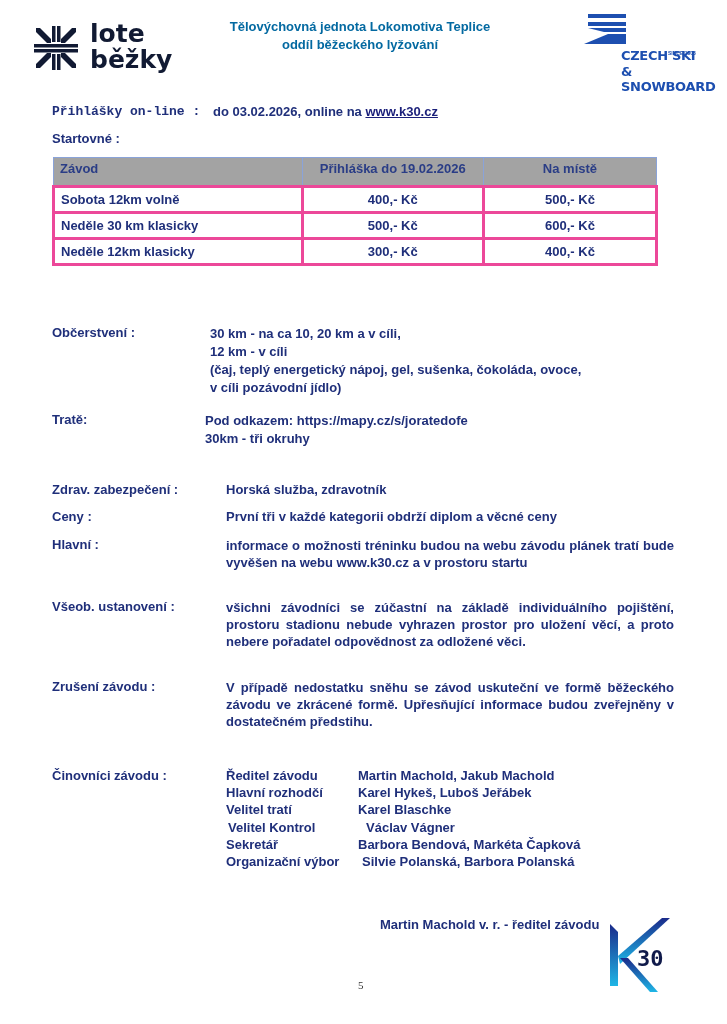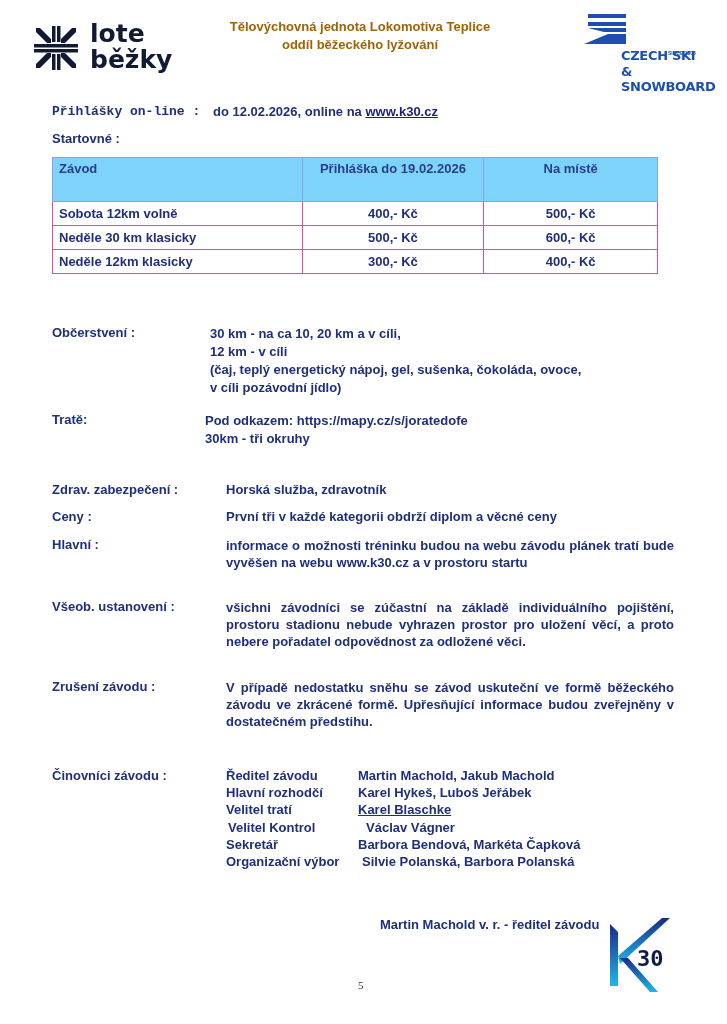--- a/index.html
+++ b/index.html
@@ -7,33 +7,33 @@
          font-family:"Liberation Sans", sans-serif; color:#1f2f7a; }
   .abs { position:absolute; }
   .txt { font-size:13px; font-weight:bold; color:#1f2f7a; white-space:nowrap; }
 
   
   .logo-lb { left:32px; top:22px; width:150px; height:56px; }
   .logo-lb .mark { position:absolute; left:0; top:2px; width:48px; height:48px; }
   .logo-lb .w1, .logo-lb .w2 { position:absolute; left:58px; font-size:25px; font-weight:bold; color:#111a33; line-height:24px; font-family:"DejaVu Sans", sans-serif; }
   .logo-lb .w1 { top:0; }
   .logo-lb .w2 { top:26px; }
-  .hdr-title { left:190px; width:340px; top:18px; text-align:center; font-size:13px; font-weight:bold; color:#a16207; line-height:18px; }
+  .hdr-title { left:190px; width:340px; top:18px; text-align:center; font-size:13px; font-weight:bold; color:#0369a1; line-height:18px; }
   .logo-cs { left:582px; top:14px; width:120px; height:66px; }
   .logo-cs .stripes { position:absolute; left:2px; top:0; width:46px; height:32px; }
   .logo-cs .t1, .logo-cs .t2 { position:absolute; left:0; font-weight:bold; font-size:13px; color:#1d4fb0; font-family:"DejaVu Sans", sans-serif; letter-spacing:-0.3px;margin-left:39px; }
   .logo-cs .t1 { top:34px; }
   .logo-cs .t2 { top:50px; }
   .logo-cs .since { position:absolute; left:86px; top:36px; font-size:5px; font-weight:bold; color:#1d4fb0; }
 
   
   table.fees { position:absolute; left:52px; top:157px; width:606px; border-collapse:collapse; font-size:13px; font-weight:bold; }
-  table.fees th { background:#7dd3fc; color:#2a3d86; height:24px; padding:16px 6px; text-align:center; border:1px solid #8aa3d9; overflow:hidden; vertical-align:top; padding-top:3px; }
+  table.fees th { background:#a3a3a3; color:#2a3d86; height:24px; padding:0 6px; text-align:center; border:1px solid #8aa3d9; overflow:hidden; vertical-align:top; padding-top:3px; }
   table.fees th.first { text-align:left; }
-  table.fees td { height:23px; padding:0 6px; border:1px solid #ec4899; color:#1f2f7a; text-align:center; }
+  table.fees td { height:23px; padding:0 6px; border:3px solid #ec4899; color:#1f2f7a; text-align:center; }
   table.fees td.first { text-align:left; }
 
   .link { text-decoration:underline; color:#1a1f7a; }
   .just { white-space:normal; text-align:justify; text-align-last:left; line-height:17px; }
   .page-num { left:358px; top:979px; font-family:"Liberation Serif", serif; font-size:11px; color:#333; }
 </style>
 </head>
 <body>
 
 <div class="abs logo-lb">
@@ -69,21 +69,21 @@
       <polygon points="24,20 42,20 42,30 0,30"></polygon>
     </g>
   </svg>
   <div class="t1">CZECH SKI</div>
   <div class="since">SINCE 1903</div>
   <div class="t2">&amp; SNOWBOARD</div>
 </div>
 
 <div class="abs txt" style="left:52px; top:104px;font-family:Liberation Mono, monospace;">Přihlášky on-line :</div>
 <div class="abs txt" style="left:213px; top:104px;">
-  <span>do 12.02.2026, online na </span><a class="link">www.k30.cz</a>
+  <span>do 03.02.2026, online na </span><a class="link">www.k30.cz</a>
 </div>
 
 <div class="abs txt" style="left:52px; top:131px;">Startovné :</div>
 <table class="fees">
   <colgroup>
       <col style="width:250px">
       <col style="width:182px">
       <col style="width:174px">
     </colgroup>
   <thead>
@@ -141,21 +141,21 @@
 <div class="abs txt" style="left:52px; top:679px;">Zrušení závodu :</div>
 <div class="abs txt just" style="left:226px; top:679px; width:448px;">V případě nedostatku sněhu se závod uskuteční ve formě běžeckého závodu ve zkrácené formě. Upřesňující informace budou zveřejněny v dostatečném předstihu.</div>
 
 <div class="abs txt" style="left:52px; top:768px;">Činovníci závodu :</div>
 <div class="abs" style="left:226px; top:768px;">
   <div class="txt" style="position:absolute; top:0;   left:0;">  <span>Ředitel závodu</span></div>
   <div class="txt" style="position:absolute; top:0;   left:132px;"><span>Martin Machold, Jakub Machold</span></div>
   <div class="txt" style="position:absolute; top:17px; left:0;">  <span>Hlavní rozhodčí</span></div>
   <div class="txt" style="position:absolute; top:17px; left:132px;"><span>Karel Hykeš, Luboš Jeřábek</span></div>
   <div class="txt" style="position:absolute; top:34px; left:0;">  <span>Velitel tratí</span></div>
-  <div class="txt" style="position:absolute; top:34px; left:132px;text-decoration:underline;"><span>Karel Blaschke</span></div>
+  <div class="txt" style="position:absolute; top:34px; left:132px;"><span>Karel Blaschke</span></div>
   <div class="txt" style="position:absolute; top:52px; left:2px;">  <span>Velitel Kontrol</span></div>
   <div class="txt" style="position:absolute; top:52px; left:140px;"><span>Václav Vágner</span></div>
   <div class="txt" style="position:absolute; top:69px; left:0;">  <span>Sekretář</span></div>
   <div class="txt" style="position:absolute; top:69px; left:132px;"><span>Barbora Bendová,  Markéta Čapková</span></div>
   <div class="txt" style="position:absolute; top:86px; left:0;">  <span>Organizační výbor</span></div>
   <div class="txt" style="position:absolute; top:86px; left:136px;"><span>Silvie Polanská,  Barbora Polanská</span></div>
 </div>
 
 <div class="abs txt" style="left:346px; top:917px;margin-left:34px;">Martin Machold v. r. - ředitel závodu</div>
 

